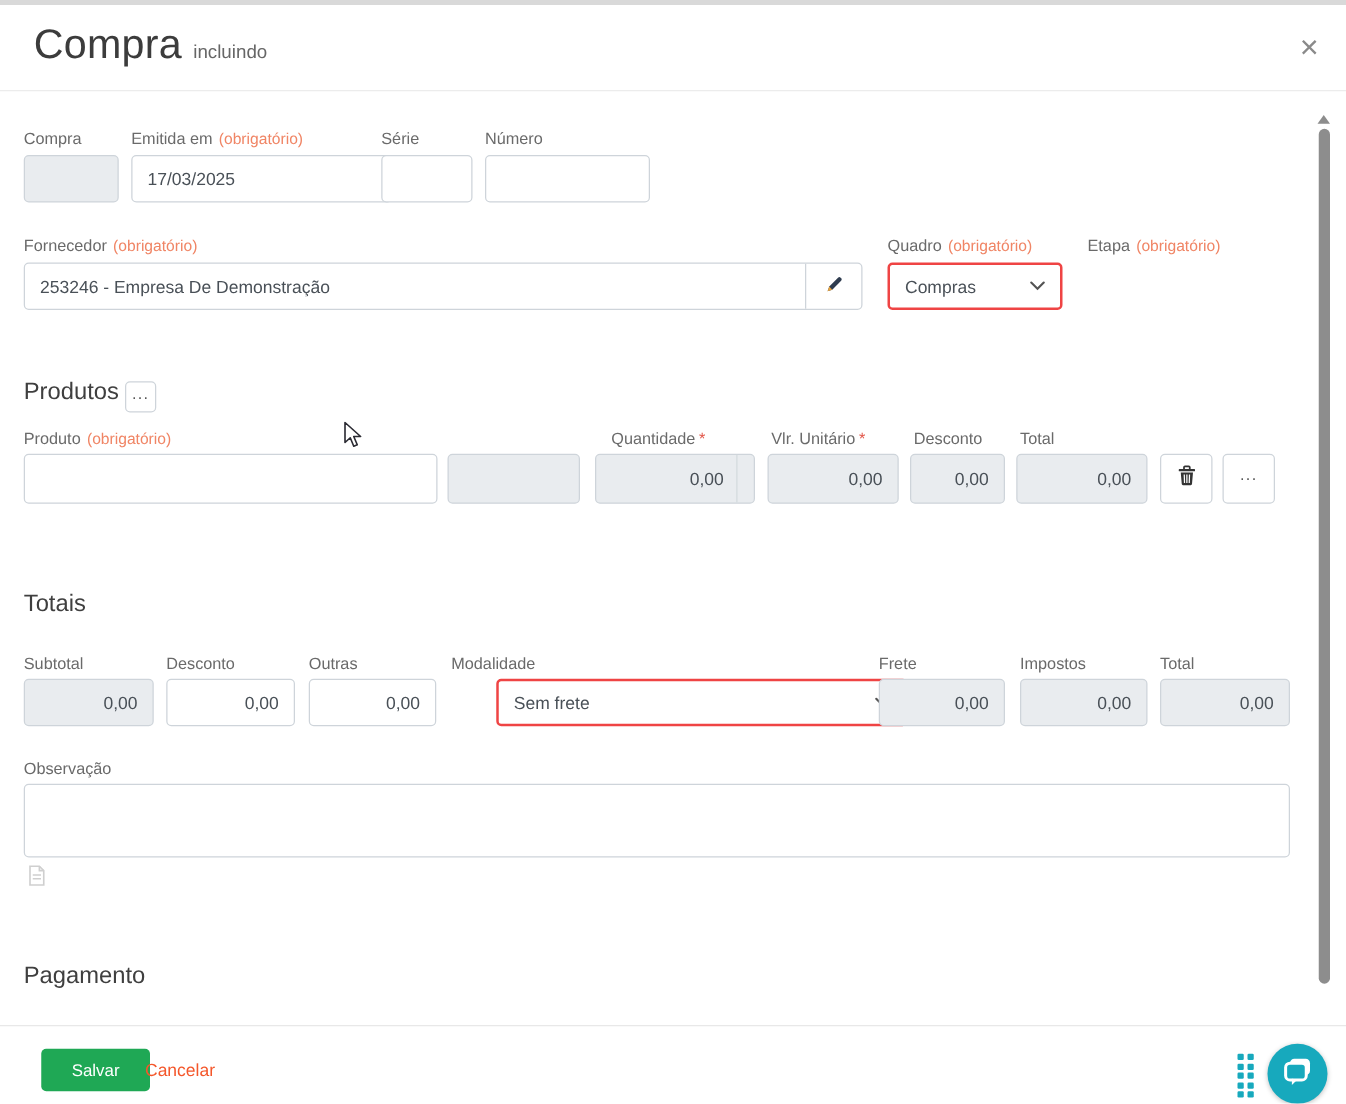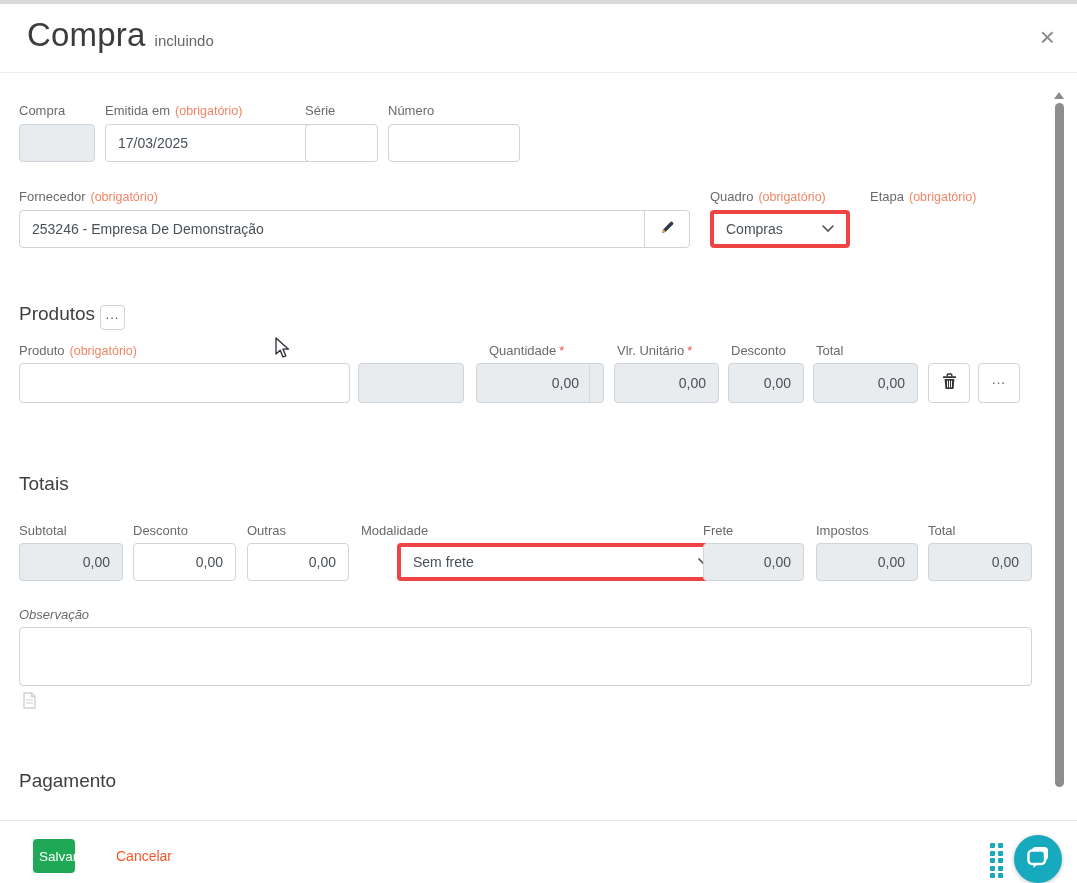--- a/index.html
+++ b/index.html
@@ -23,40 +23,40 @@
        padding:0 12px;outline:none;}
   .inp.dis{background:#e9ecef;}
   .inp.num{text-align:right;}
   .inp.h40{height:40px;}
   .sect{position:absolute;font-size:19px;color:#3f3f3f;font-weight:400;}
 
   .btn-sm{position:absolute;box-sizing:border-box;border:1px solid #ced4da;border-radius:4px;background:#fff;
           display:flex;align-items:center;justify-content:center;cursor:pointer;color:#444;}
   .dots-glyph{font-size:13px;letter-spacing:1px;line-height:0;margin-top:-6px;color:#555;}
 
-  .select{position:absolute;box-sizing:border-box;height:38px;border:4px solid #ef4444;border-radius:4px;background:#fff;
+  .select{position:absolute;box-sizing:border-box;height:38px;border:2px solid #ef4444;border-radius:4px;background:#fff;
           display:flex;align-items:center;justify-content:space-between;padding:0 12px;font-size:14px;color:#495057;cursor:pointer;}
   .select .chev{flex:0 0 auto;margin-left:8px;display:flex;align-items:center;}
 
   
   .forn-group{position:absolute;left:19px;top:210px;width:671px;height:38px;box-sizing:border-box;
               border:1px solid #ced4da;border-radius:4px;background:#fff;display:flex;}
   .forn-input{flex:1;border:none;outline:none;background:transparent;font-family:"Liberation Sans",sans-serif;
               font-size:14px;color:#495057;padding:0 12px;}
   .forn-edit{flex:0 0 44px;border-left:1px solid #ced4da;display:flex;align-items:center;justify-content:center;cursor:pointer;}
 
   .qty-divider{position:absolute;top:1px;bottom:1px;right:14px;width:1px;background:#d4dade;}
 
   textarea.obs{position:absolute;left:19px;top:627px;width:1013px;height:59px;box-sizing:border-box;
                border:1px solid #ced4da;border-radius:4px;resize:none;outline:none;
                font-family:"Liberation Sans",sans-serif;font-size:14px;color:#495057;padding:8px 12px;}
 
   
   .footer-divider{position:absolute;top:820px;left:0;right:0;height:1px;background:#e8e8e8;}
-  .btn-save{position:absolute;left:33px;top:839px;width:42px;height:34px;border:none;border-radius:4px;
+  .btn-save{position:absolute;left:33px;top:839px;width:87px;height:34px;border:none;border-radius:4px;
             color:#fff;font-family:"Liberation Sans",sans-serif;font-size:13.5px;cursor:pointer;}
   .lnk-cancel{position:absolute;left:116px;top:848px;font-size:14px;cursor:pointer;}
 
   
   .sb-track{position:absolute;top:86px;right:10px;width:13px;height:732px;background:transparent;}
   .sb-up{position:absolute;top:92px;right:13px;width:0;height:0;
          border-left:5.5px solid transparent;border-right:5.5px solid transparent;border-bottom:7px solid #8d8d8d;}
   .sb-thumb{position:absolute;top:103px;right:13px;width:9px;height:684px;background:#8d8d8d;border-radius:5px;}
 
   
@@ -203,21 +203,21 @@
     <span class="chev">
       <svg width="12" height="8" viewBox="0 0 12 8">
           <path d="M1 1 L6 6 L11 1" stroke="#555" stroke-width="1.7" fill="none" stroke-linecap="round"></path>
         </svg>
     </span>
   </div>
   <input class="inp dis num" style="left: 703px; top: 543px; width: 101px;" disabled="" value="0,00">
   <input class="inp dis num" style="left: 816px; top: 543px; width: 102px;" disabled="" value="0,00">
   <input class="inp dis num" style="left: 928px; top: 543px; width: 104px;" disabled="" value="0,00">
 
-  <label class="lbl" style="left:19px;top:607px;font-style:italic;">
+  <label class="lbl" style="left:19px;top:607px;">
     <span>Observação</span>
   </label>
   <textarea class="obs" style=""></textarea>
   <span class="note-icon">
     <svg width="15" height="17" viewBox="0 0 15 17">
       <path d="M2 1 h7.5 L13 4.5 V16 H2 Z" fill="none" stroke="#cfcfcf" stroke-width="1.3"></path>
       <path d="M9.5 1 V4.5 H13" fill="none" stroke="#cfcfcf" stroke-width="1.3"></path>
       <line x1="4.2" y1="8" x2="10.8" y2="8" stroke="#cfcfcf" stroke-width="1.1"></line>
       <line x1="4.2" y1="11" x2="10.8" y2="11" stroke="#cfcfcf" stroke-width="1.1"></line>
     </svg>

